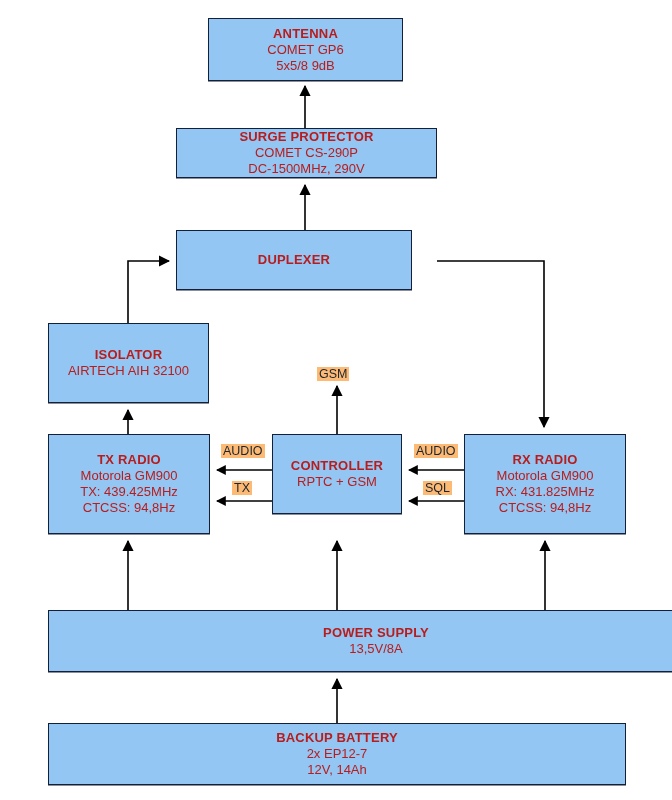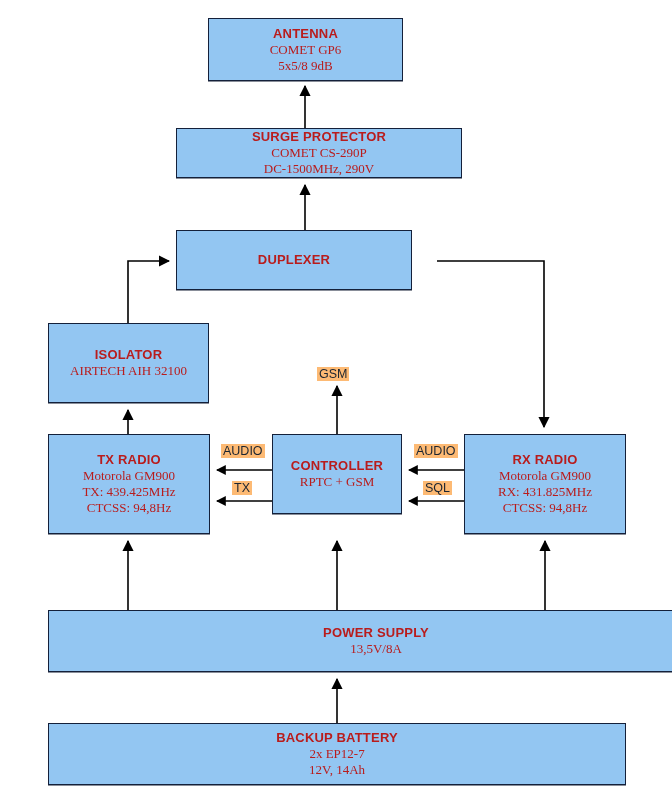--- a/index.html
+++ b/index.html
@@ -35,21 +35,20 @@
   .node .title {
     font-weight: bold;
     font-size: 13px;
     letter-spacing: 0.2px;
     line-height: 16px;
   }
   .node .line {
     font-size: 13px;
     line-height: 16px;
     font-weight: normal;
-    font-family: Liberation Serif, serif;
   }
   svg.wires {
     position: absolute;
     left: 0;
     top: 0;
     width: 672px;
     height: 800px;
     z-index: 1;
     overflow: visible;
   }
@@ -103,21 +102,21 @@
 
     <path d="M 337 723 L 337 679" stroke="#000" stroke-width="1.6" fill="none" marker-end="url(#arrow)"></path>
   </svg>
 
   <div class="node" style="left:208px; top:18px; width:195px; height:63px;">
     <div class="title">ANTENNA</div>
     <div class="line">COMET GP6</div>
     <div class="line">5x5/8 9dB</div>
   </div>
 
-  <div class="node" style="left:176px; top:128px; width:286px; height:50px;">
+  <div class="node" style="left:176px; top:128px; width:261px; height:50px;">
     <div class="title">SURGE PROTECTOR</div>
     <div class="line">COMET CS-290P</div>
     <div class="line">DC-1500MHz, 290V</div>
   </div>
 
   <div class="node" style="left:176px; top:230px; width:236px; height:60px;">
     <div class="title">DUPLEXER</div>
   </div>
 
   <div class="node" style="left:48px; top:323px; width:161px; height:80px;">

